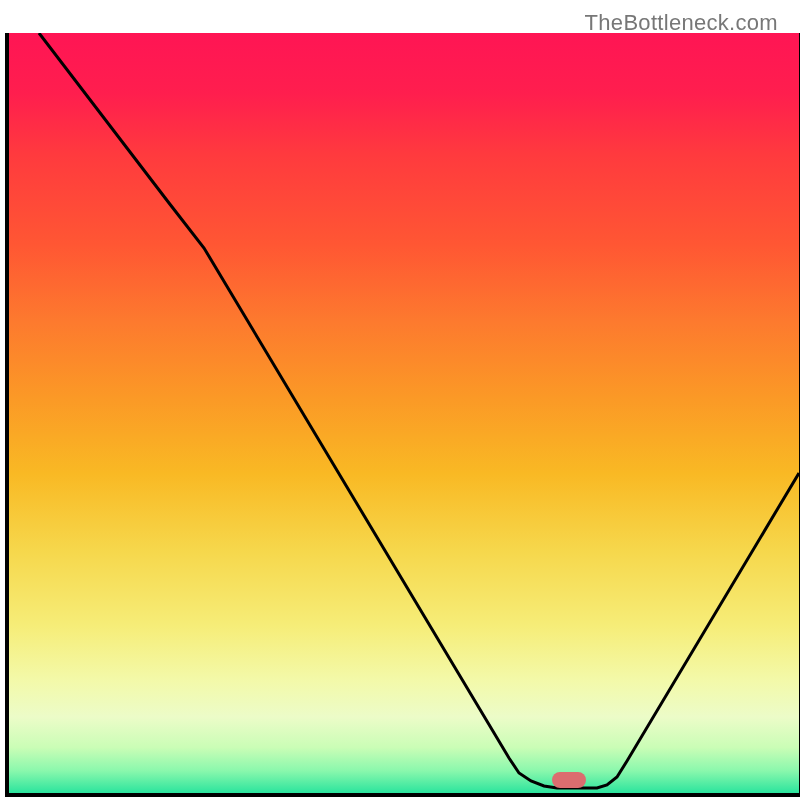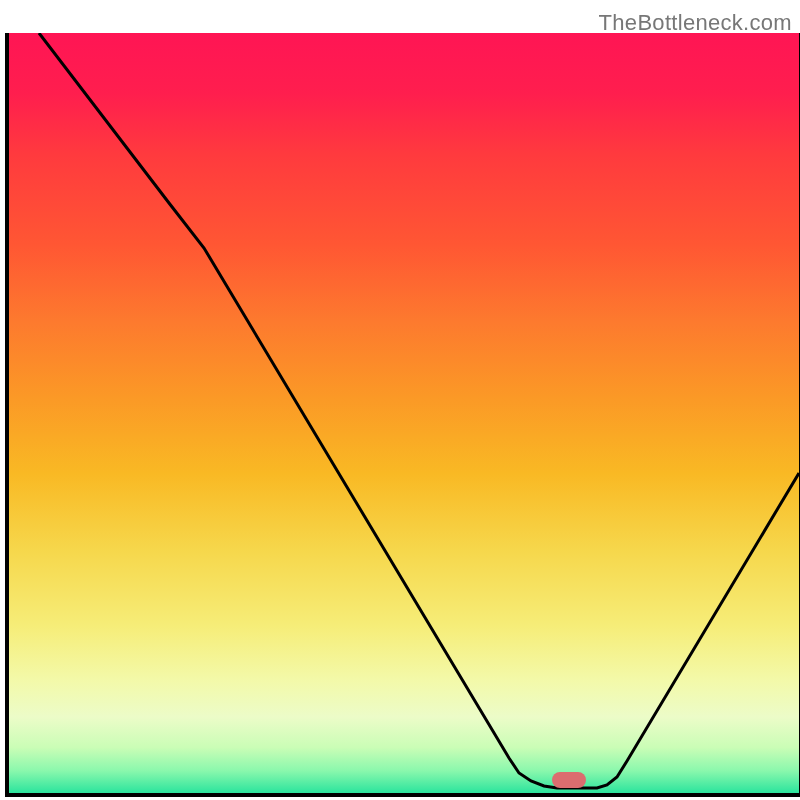--- a/index.html
+++ b/index.html
@@ -7,21 +7,21 @@
     padding: 0;
     width: 800px;
     height: 800px;
     background: #ffffff;
     position: relative;
     font-family: Arial, sans-serif;
   }
   .watermark {
     position: absolute;
     top: 10px;
-    right: 8px;
+    right: 22px;
     color: #777777;
     font-size: 22px;
     font-weight: 500;
     letter-spacing: 0.3px;
     z-index: 10;
   }
   .frame {
     position: absolute;
     left: 5px;
     top: 33px;

